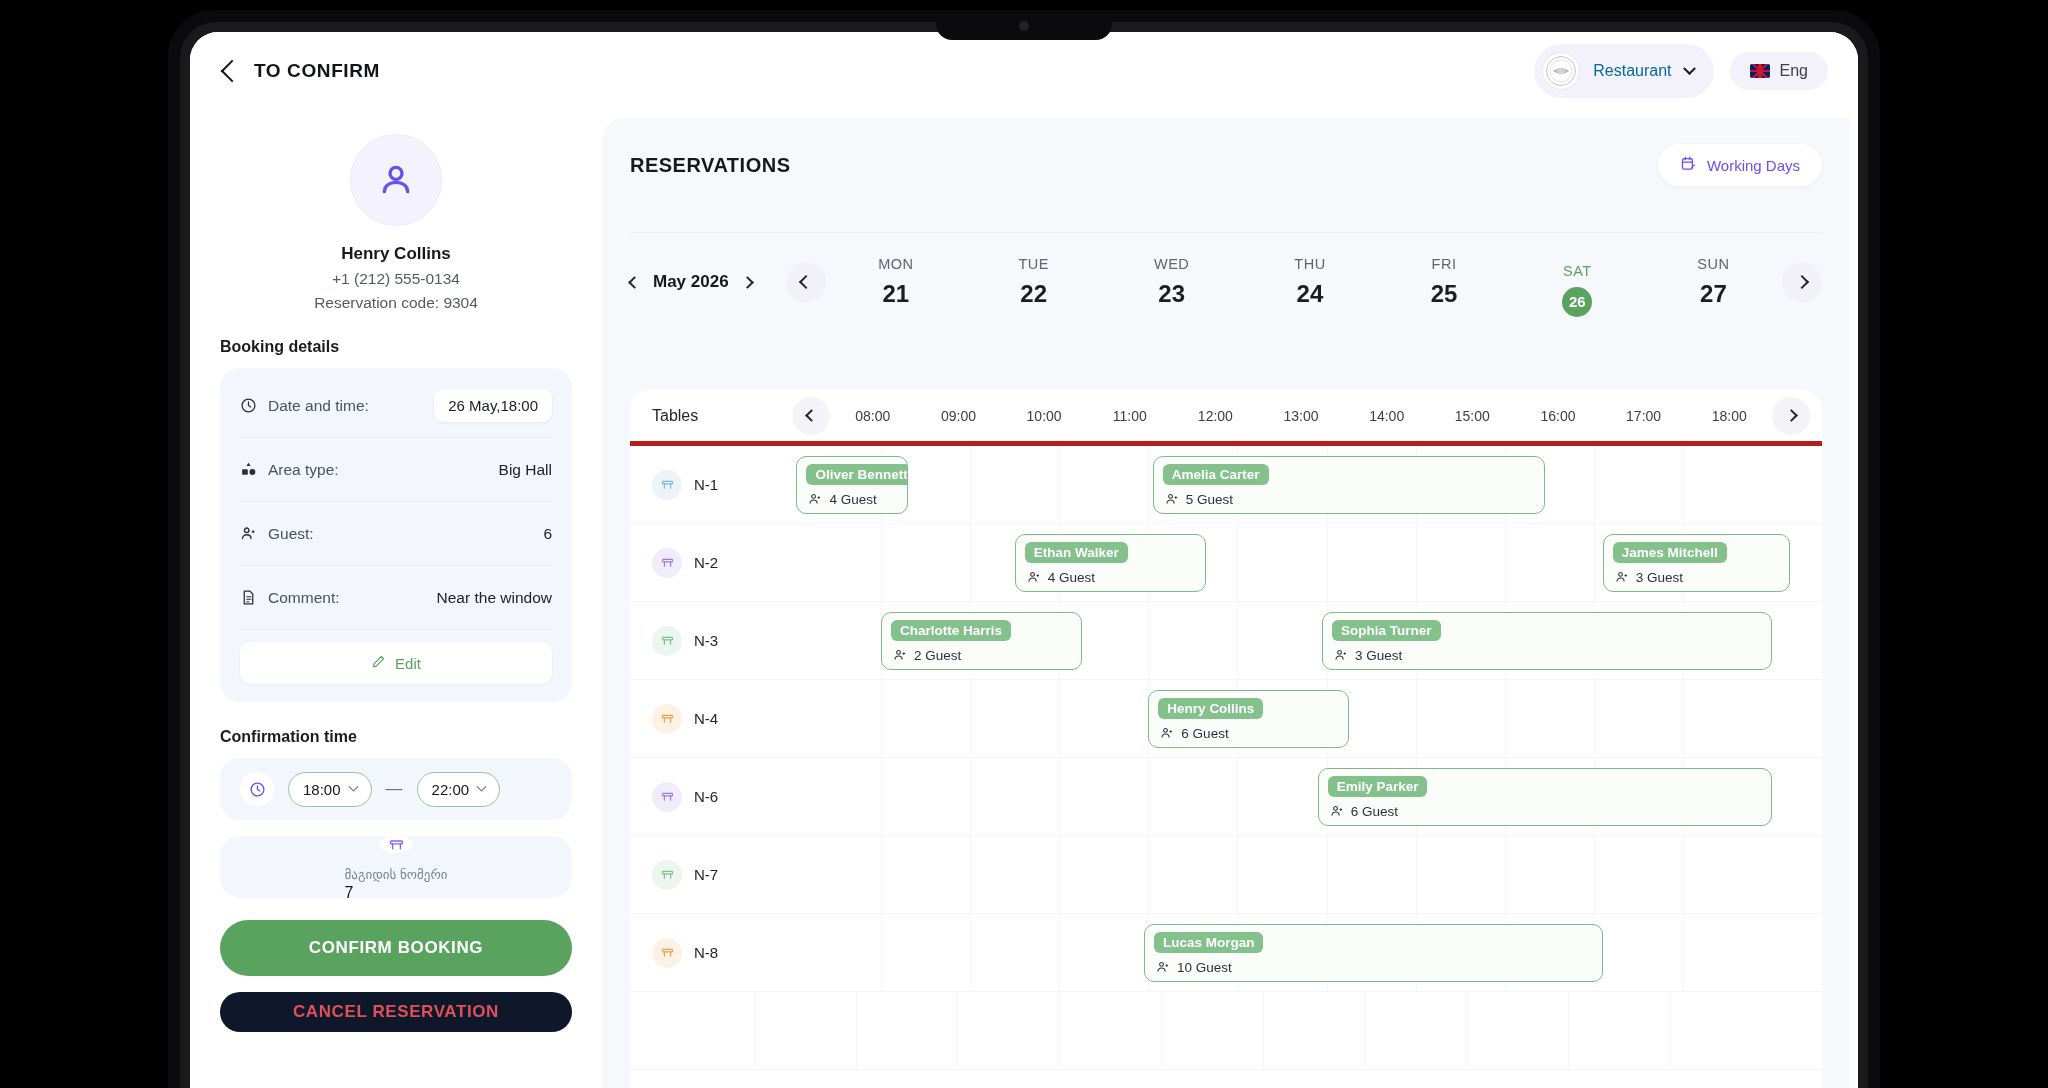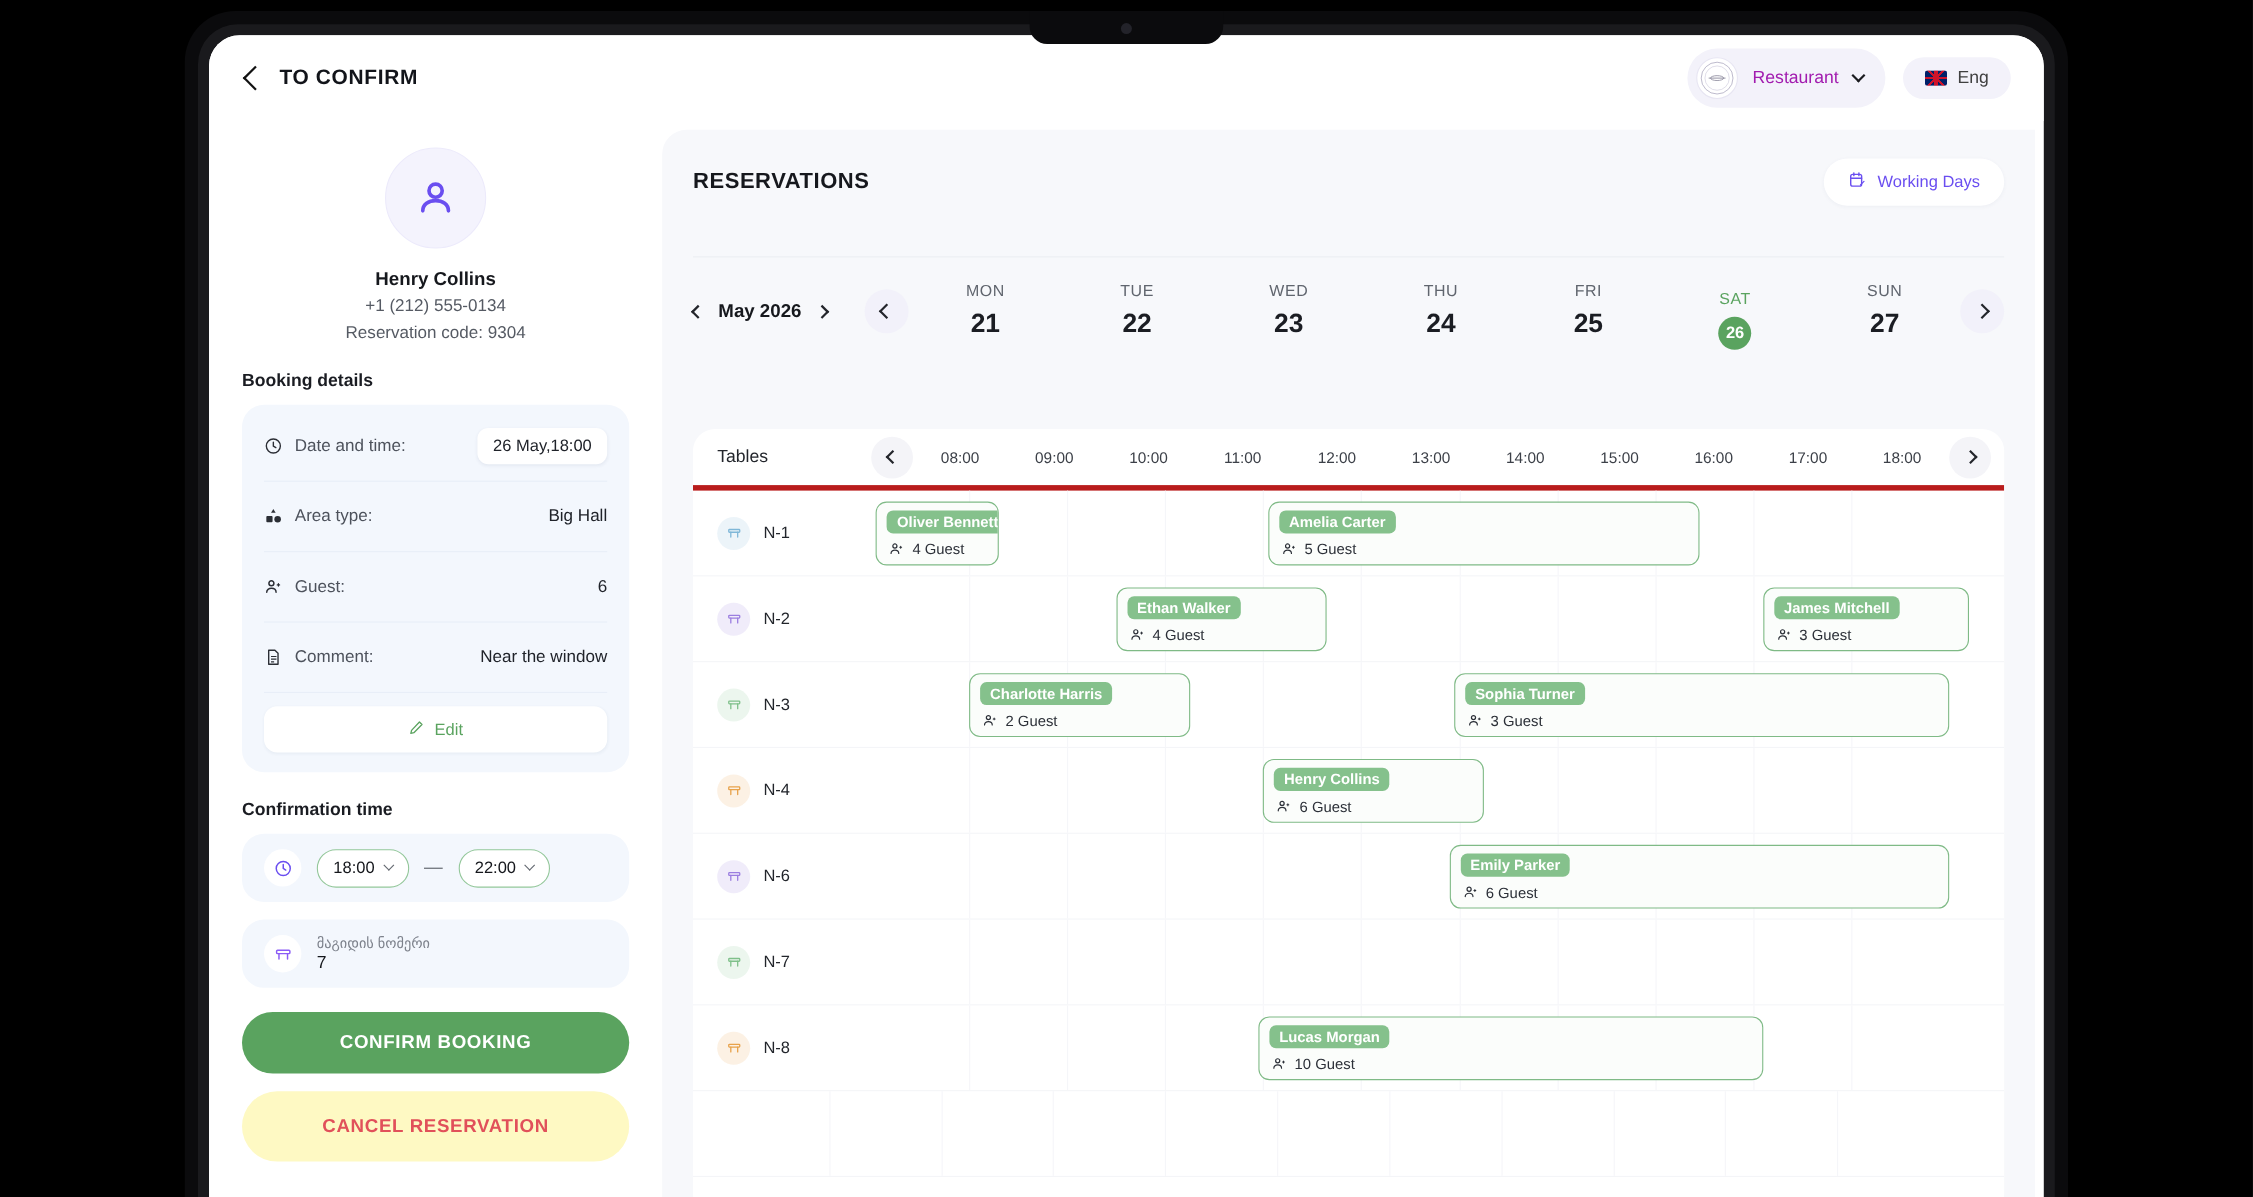--- a/index.html
+++ b/index.html
@@ -70,21 +70,21 @@
     padding: 8px 20px 8px 8px; cursor: pointer;
   }
   .rest-logo {
     width: 38px; height: 38px; border-radius: 50%;
     background: #fff; border: 1px solid #e7e5f2;
     display: flex; align-items: center; justify-content: center;
     font-size: 5px; color: #888; font-weight: 700;
     position: relative; overflow: hidden;
   }
   .rest-logo svg { width: 34px; height: 34px; }
-  .rest-name { font-size: 16px; color: #a21caf; }
+  .rest-name { font-size: 16px; color: #0369a1; }
   .chev-dn {
     width: 9px; height: 9px;
     border-right: 2.2px solid #1b1c20; border-bottom: 2.2px solid #1b1c20;
     transform: rotate(45deg) translate(-2px,-2px);
   }
   .lang-pill {
     display: flex; align-items: center; gap: 10px;
     background: #f3f2fa; border-radius: 999px;
     padding: 10px 20px; cursor: pointer;
   }
@@ -168,34 +168,34 @@
     border: 1px solid #93c79a; border-radius: 999px;
     background: #fff; padding: 8px 14px; cursor: pointer;
   }
   .time-sel span { font-size: 15px; color: #15171c; }
   .time-sel .chev-dn { border-color: #62676f; width: 7px; height: 7px; border-width: 1.8px; }
   .dash { color: #6b7078; font-size: 17px; }
 
   .table-card {
     background: #f3f7fd; border-radius: 20px; margin-top: 16px;
     height: 62px; display: flex; align-items: center;
-    padding: 0 20px; gap: 14px;
+    padding: 0 20px; gap: 14px; flex-direction: column;
   }
   .table-card .tlabel { font-size: 13px; color: #7d828c; }
   .table-card .tval { font-size: 16px; color: #15171c; margin-top: 2px; }
 
   .btn-confirm {
     margin-top: 22px; height: 56px; border-radius: 999px;
     background: #5aa35f; color: #fff;
     display: flex; align-items: center; justify-content: center;
     font-size: 17px; font-weight: 700; letter-spacing: .6px; cursor: pointer;
   }
   .btn-cancel {
-    margin-top: 16px; height: 64px; border-radius: 999px;
-    background: #fef9c3; color: #e1505a;
+    margin-top: 16px; height: 40px; border-radius: 999px;
+    background: #0f172a; color: #e1505a;
     display: flex; align-items: center; justify-content: center;
     font-size: 17px; font-weight: 700; letter-spacing: .6px; cursor: pointer;
   }
 
   
   .rightpanel {
     flex: 1; background: #f7f8fb;
     margin: 8px 8px 0 0; border-radius: 22px 0 0 0;
     padding: 26px 28px 0 28px; position: relative; overflow: hidden;
   }

